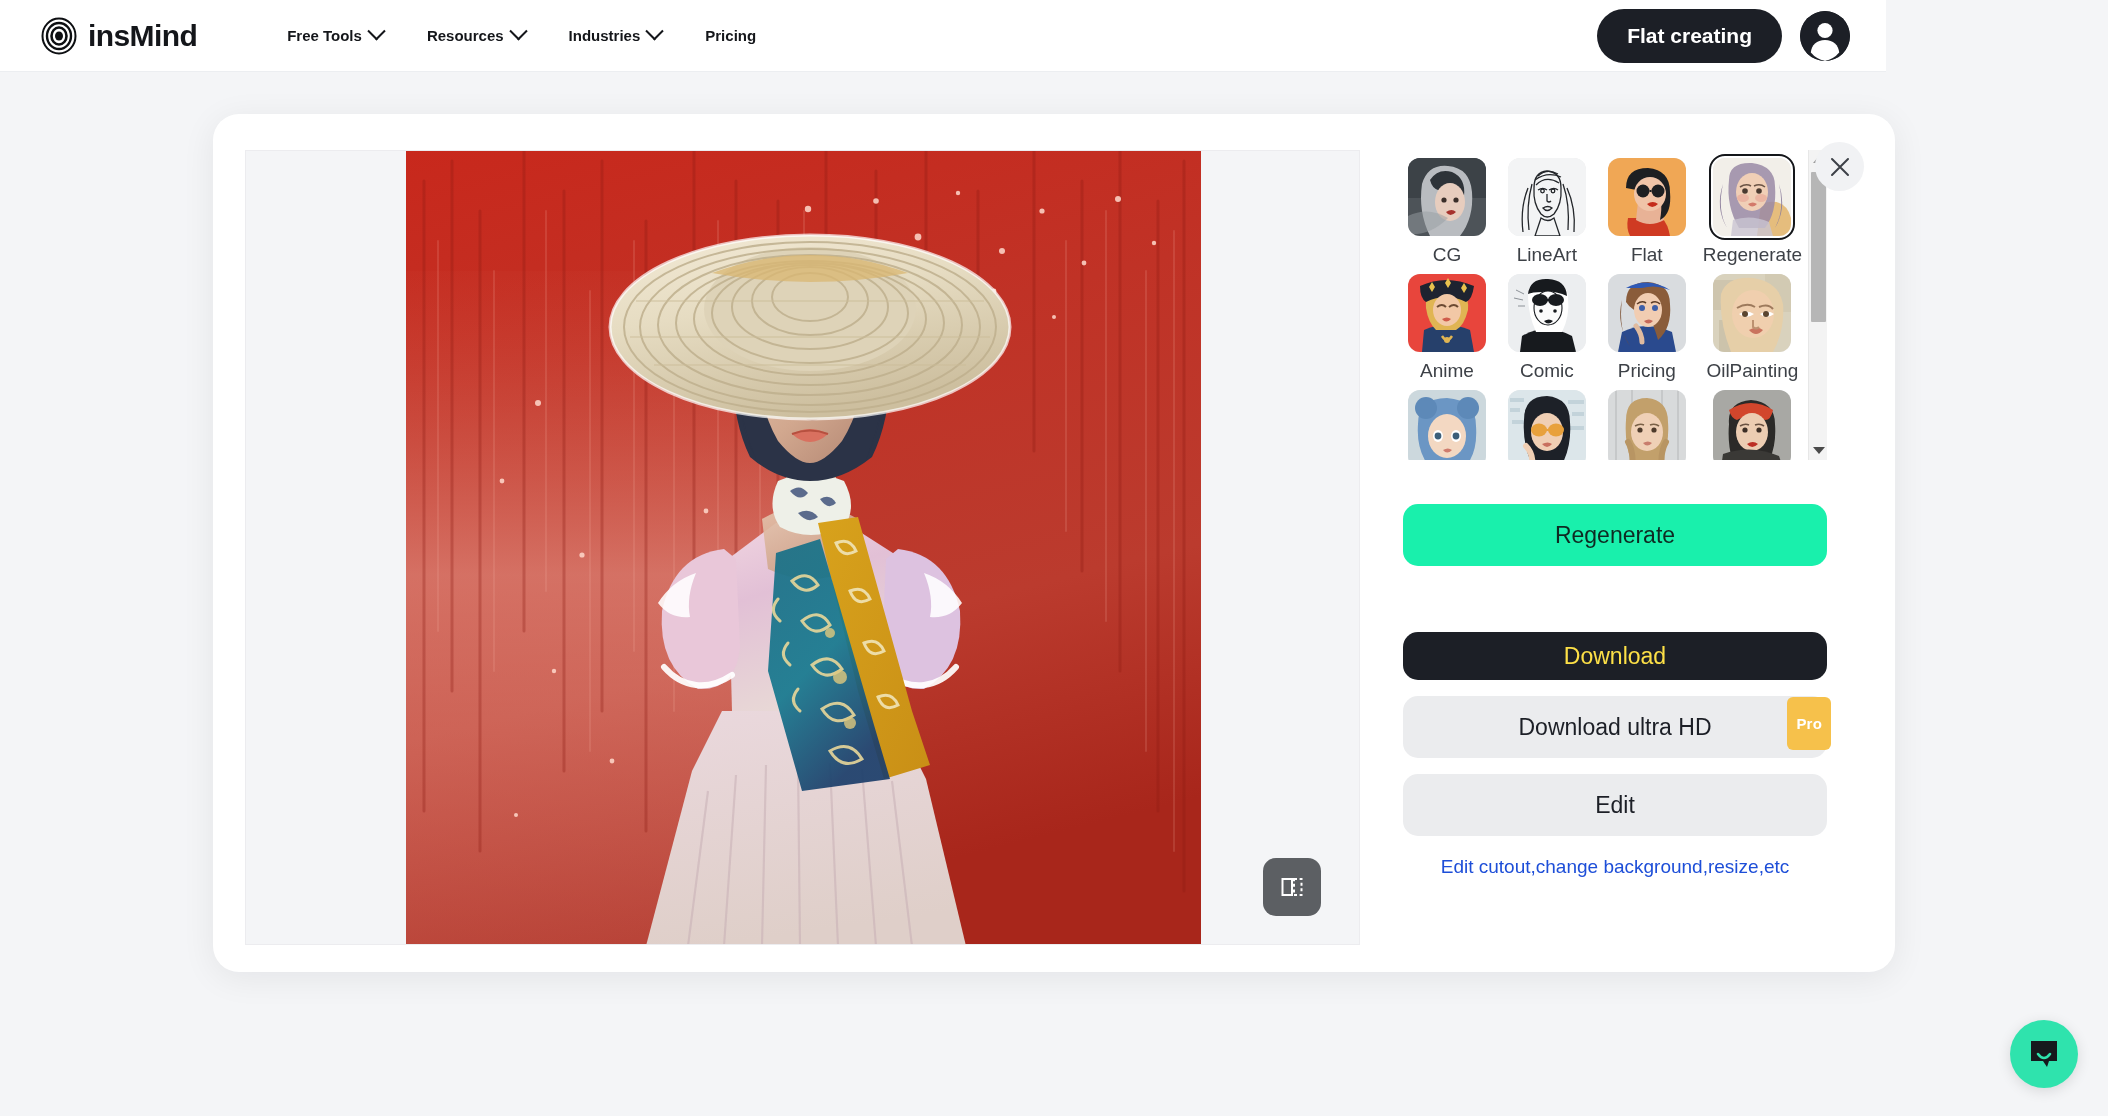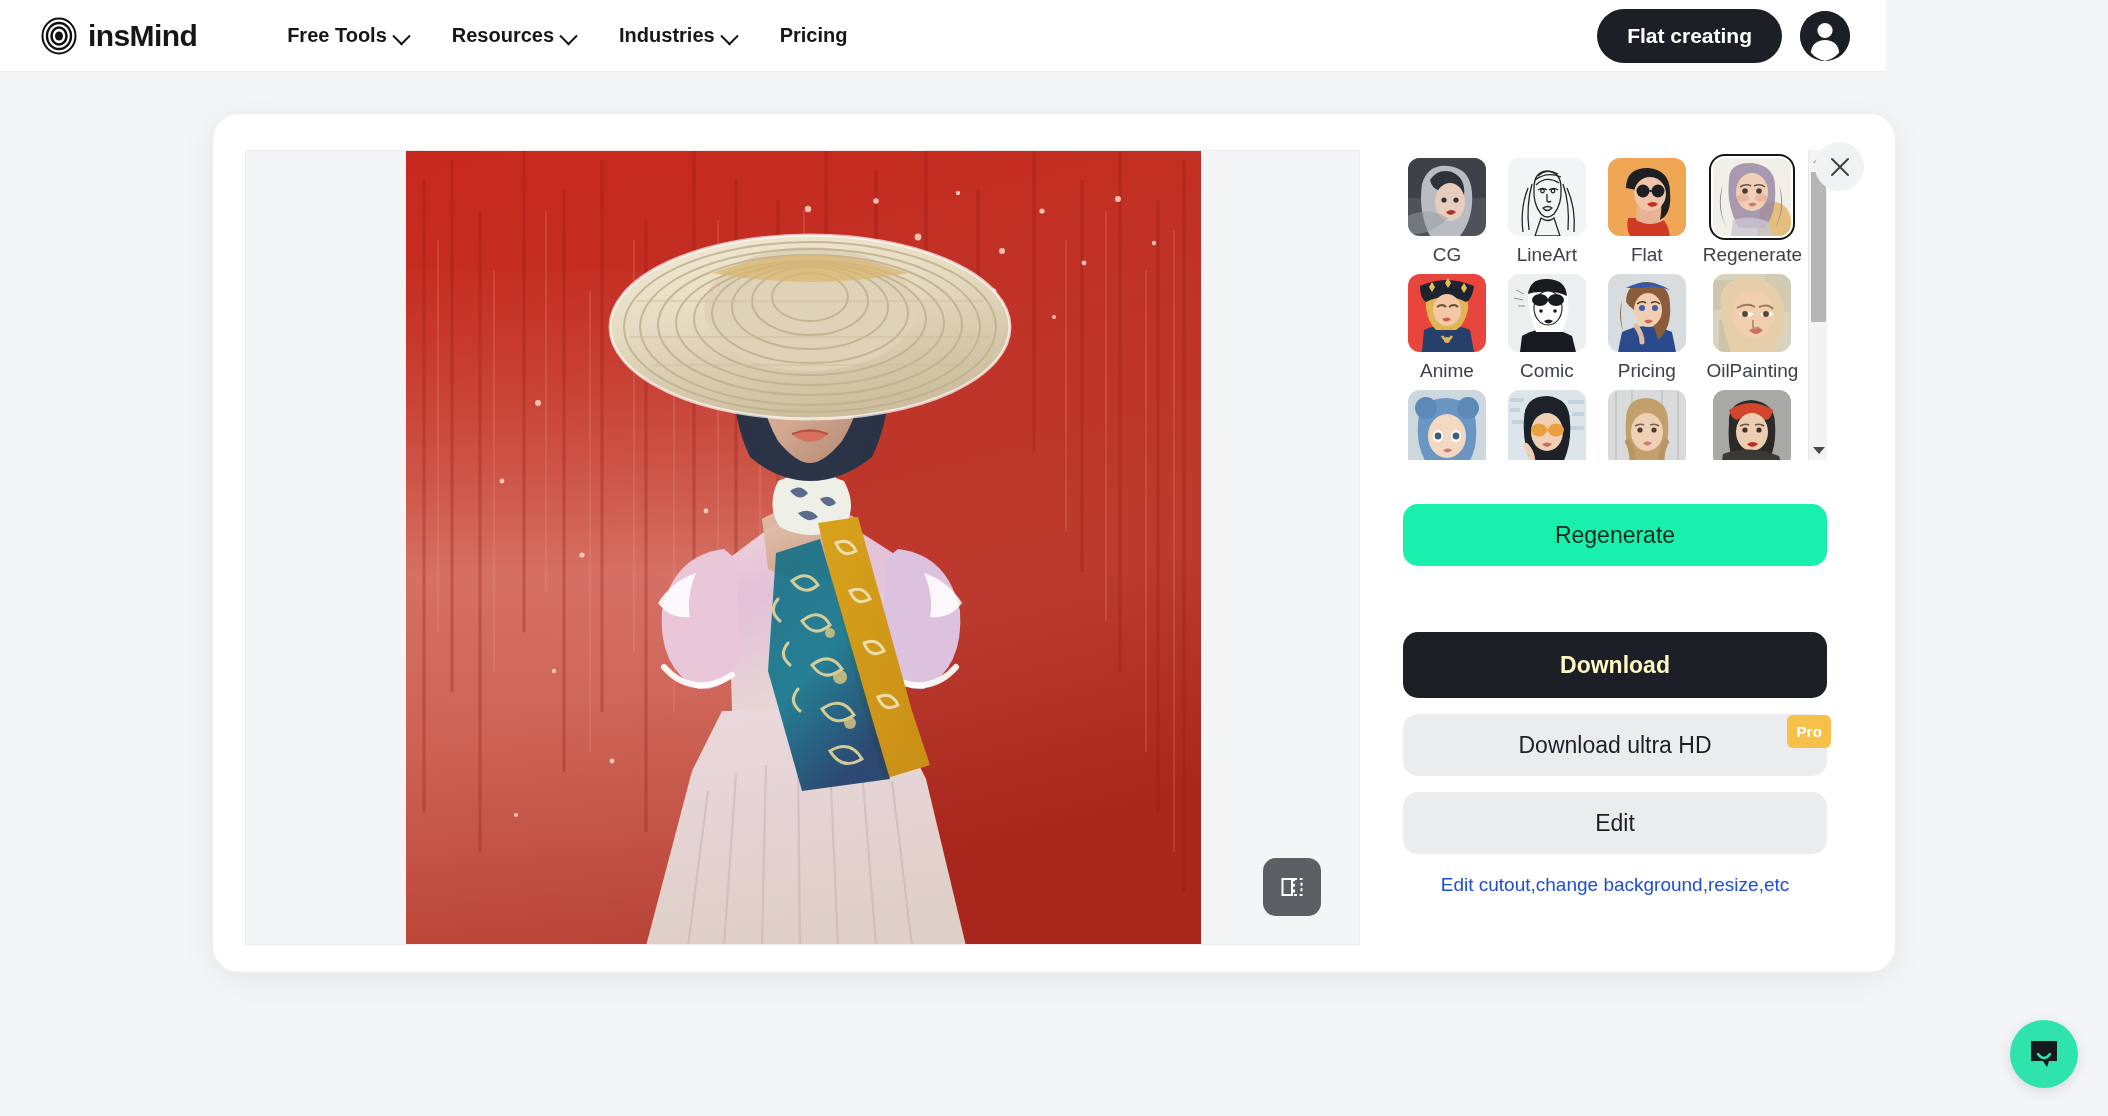--- a/index.html
+++ b/index.html
@@ -45,24 +45,24 @@
     color: #14161a;
   }
   .nav-links {
     display: flex;
     align-items: center;
     gap: 0px;
     margin-left: 68px;
   }
   .nav-link {
     display: flex;
-    align-items: flex-end;
+    align-items: center;
     gap: 8px;
     padding: 8px 22px;
-    font-size: 20px;
+    font-size: 15px;
     font-weight: 600;
     color: #14161a;
     cursor: pointer;
     white-space: nowrap;
   }
   .chev {
     display: inline-block;
     width: 13px; height: 13px;
     border-right: 2.2px solid #14161a;
     border-bottom: 2.2px solid #14161a;
@@ -261,25 +261,25 @@
   }
   .btn-regen {
     height: 62px;
     background: #19f0ac;
     color: #0f2a22;
     font-size: 23px;
     font-weight: 400;
     margin-top: 44px;
   }
   .btn-dl {
-    height: 66px;
+    height: 48px;
     background: #1c1f26;
-    color: #fef9c3;
+    color: #fde047;
     font-size: 23px;
-    font-weight: 700;
+    font-weight: 400;
     margin-top: 66px;
   }
   .btn-row { position: relative; }
   .btn-ultra {
     height: 62px;
     background: #ebecee;
     color: #1c1f26;
     font-size: 23px;
     font-weight: 400;
     margin-top: 16px;
@@ -294,21 +294,21 @@
   }
   .pro-badge {
     position: absolute;
     right: -4px;
     top: 1px;
     background: #f6c14b;
     color: #ffffff;
     font-size: 15px;
     font-weight: 700;
     border-radius: 6px;
-    padding: 8px 9px;
+    padding: 18px 9px;
     letter-spacing: 0.2px;
   }
   .hint {
     margin-top: 20px;
     width: 424px;
     text-align: center;
     font-size: 19px;
     color: #1d4ed8;
   }
 

